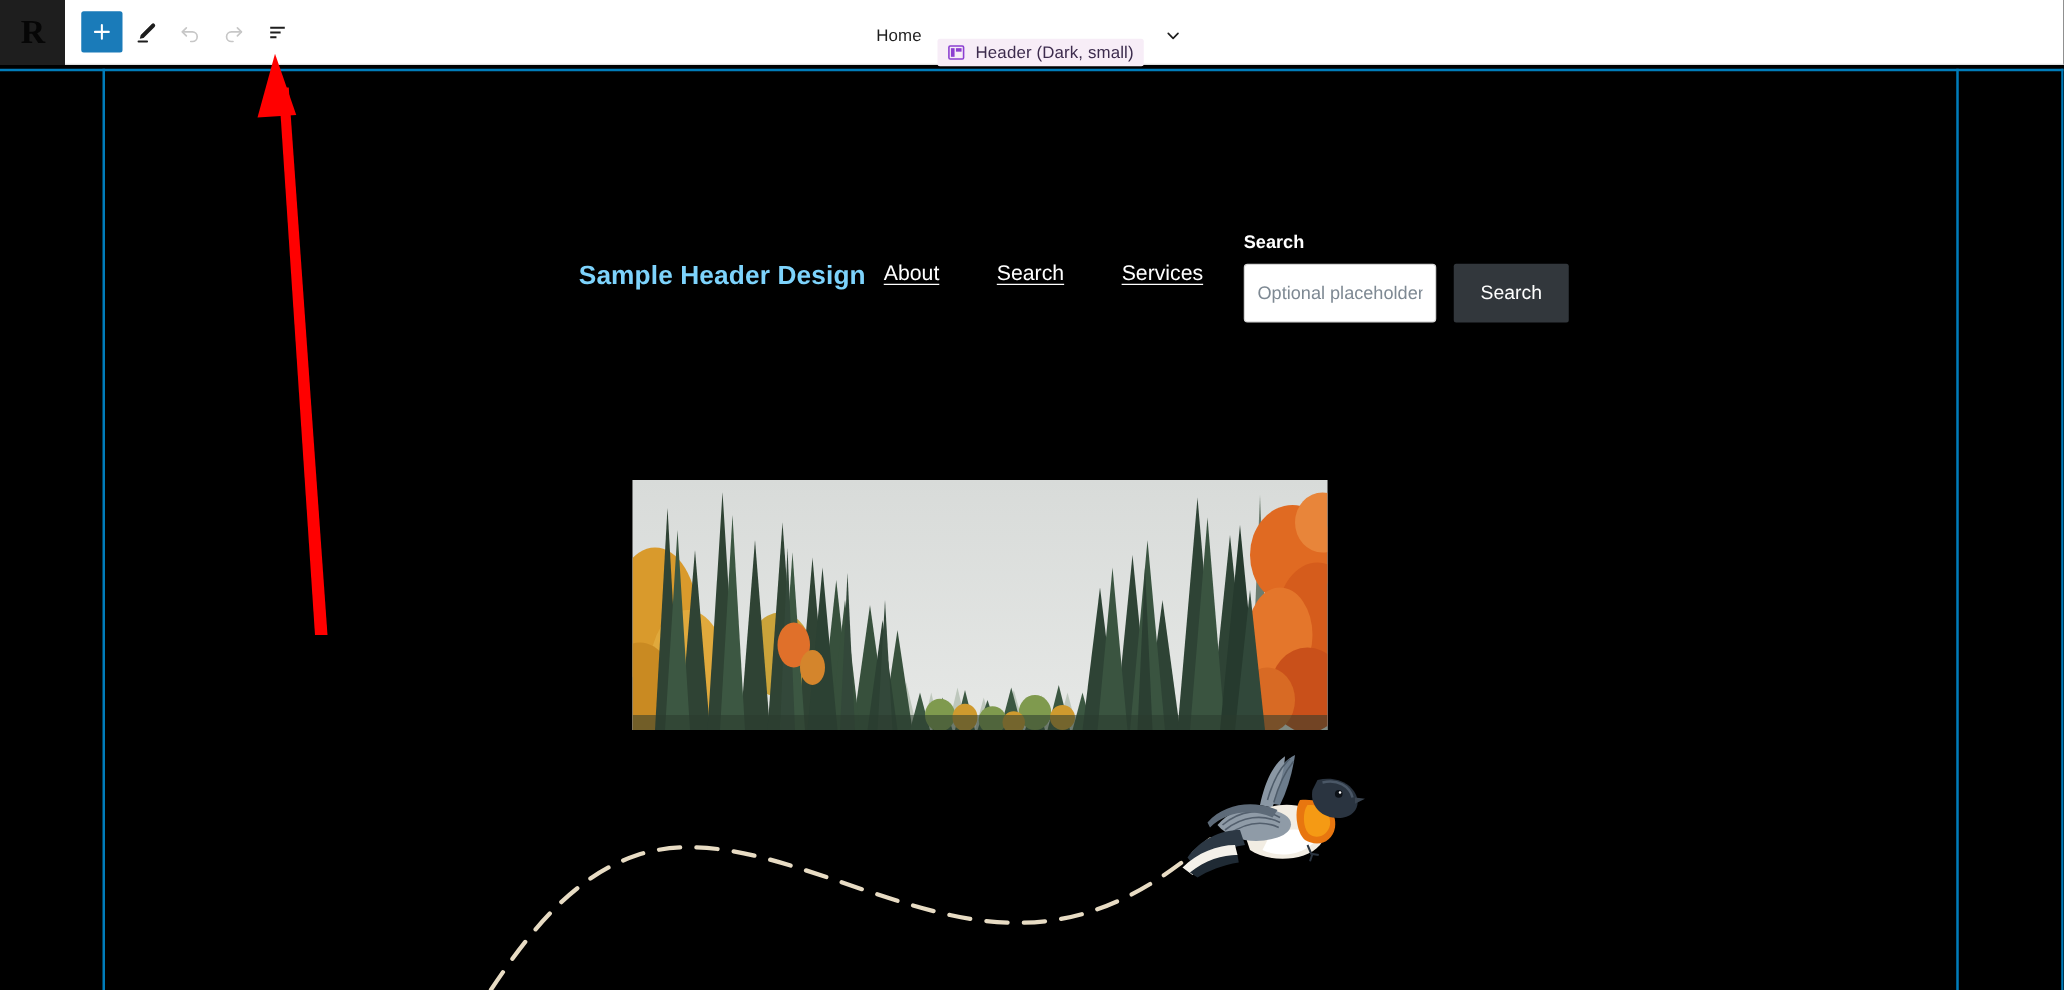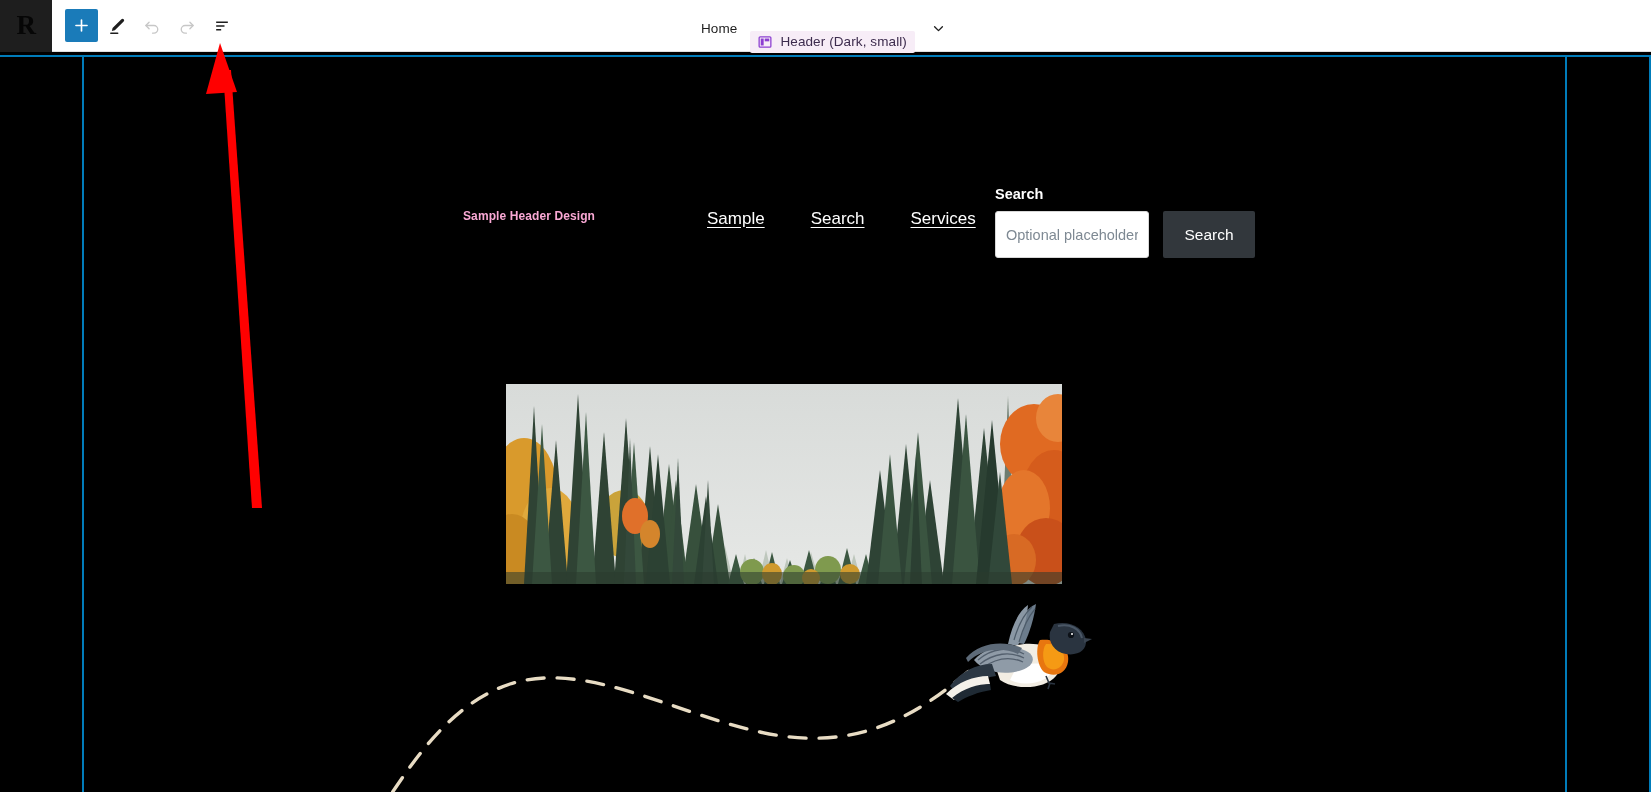--- a/index.html
+++ b/index.html
@@ -98,21 +98,21 @@
     pointer-events: none; z-index: 12;
   }
 
   
   .site-header {
     position: absolute; left: 0; top: 0;
     width: 1651px; height: 270px;
   }
   .site-title {
     position: absolute; left: 463px; top: 157px;
-    color: #f9a8d4; font-size: 12px; font-weight: 700;
+    color: #7dd3fc; font-size: 21px; font-weight: 700;
     letter-spacing: 0.1px; white-space: nowrap;
   }
   .nav {
     position: absolute; left: 707px; top: 157px;
     display: flex; gap: 46px;
   }
   .nav a {
     color: #fff; font-size: 17px; text-decoration: underline;
     text-underline-offset: 3px; white-space: nowrap; cursor: pointer;
   }
@@ -242,21 +242,21 @@
     <div class="sel-outline"></div>
     <div class="guide-l"></div>
     <div class="guide-r"></div>
     <div class="guide-far-r"></div>
 
     <div class="site-header">
 
       <div class="site-title">Sample Header Design</div>
 
       <nav class="nav">
-        <a>Sample</a>
+        <a>About</a>
         <a>Search</a>
         <a>Services</a>
       </nav>
 
       <div class="search-block">
         <div class="search-label">Search</div>
         <div class="search-row">
           <input class="search-input" type="text" placeholder="Optional placeholder…" style="">
           <button class="search-btn">Search</button>
         </div>

